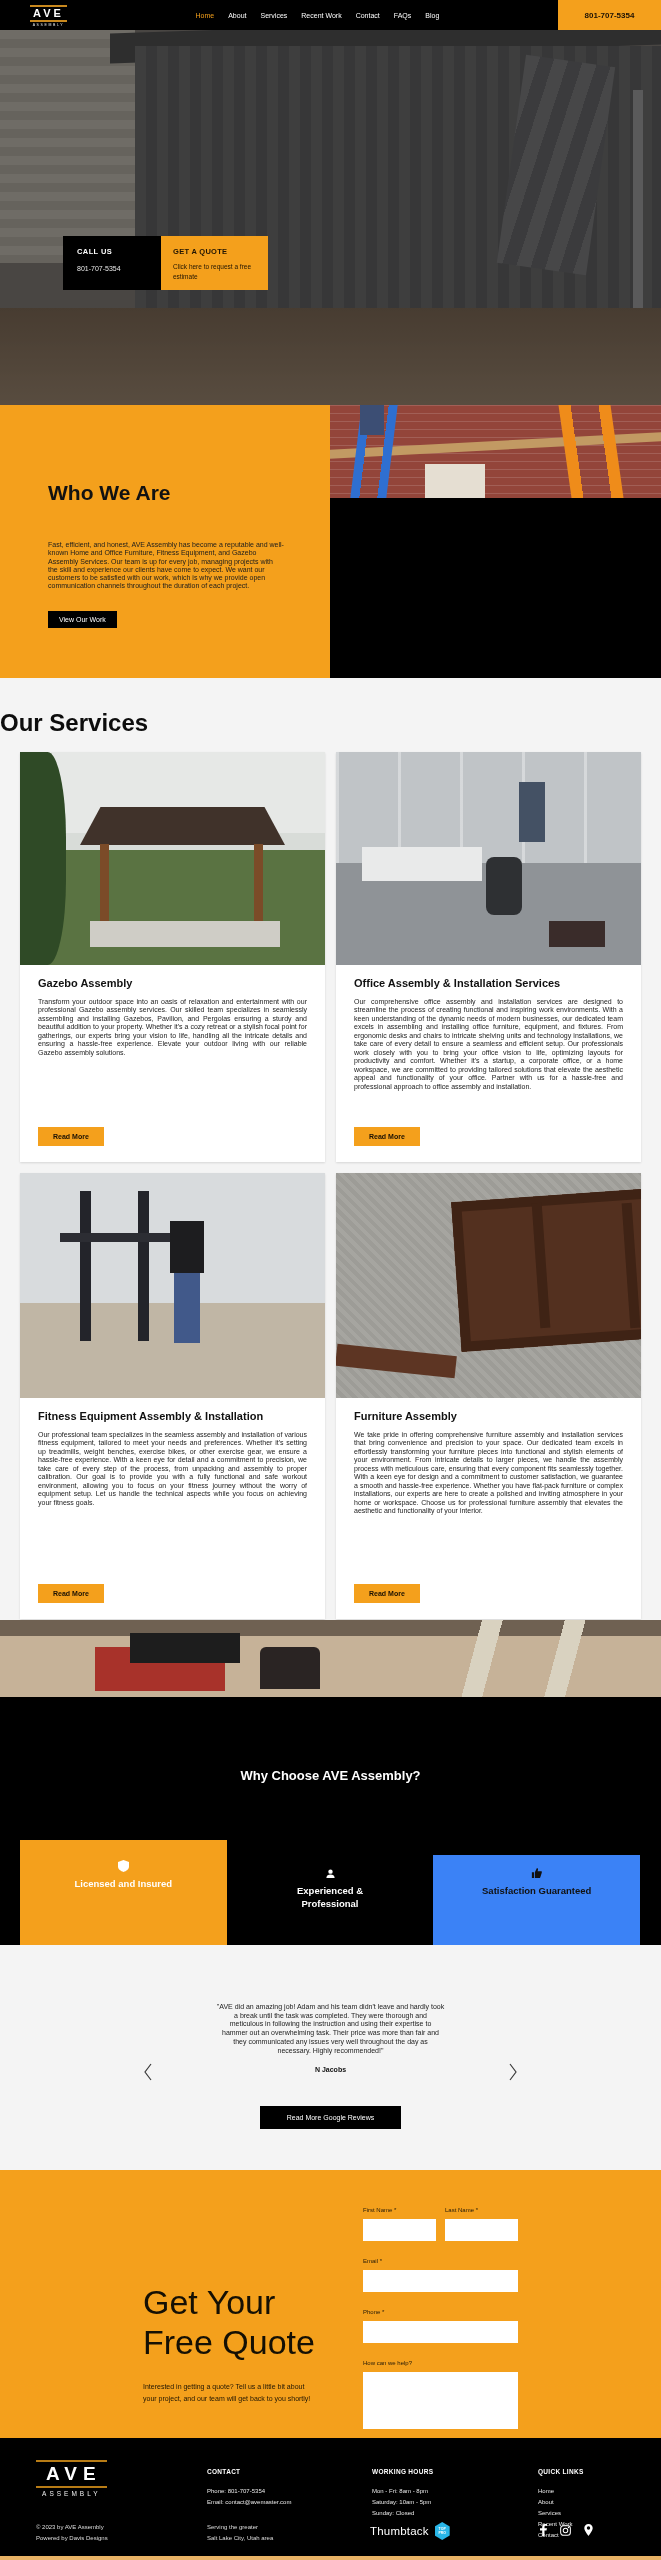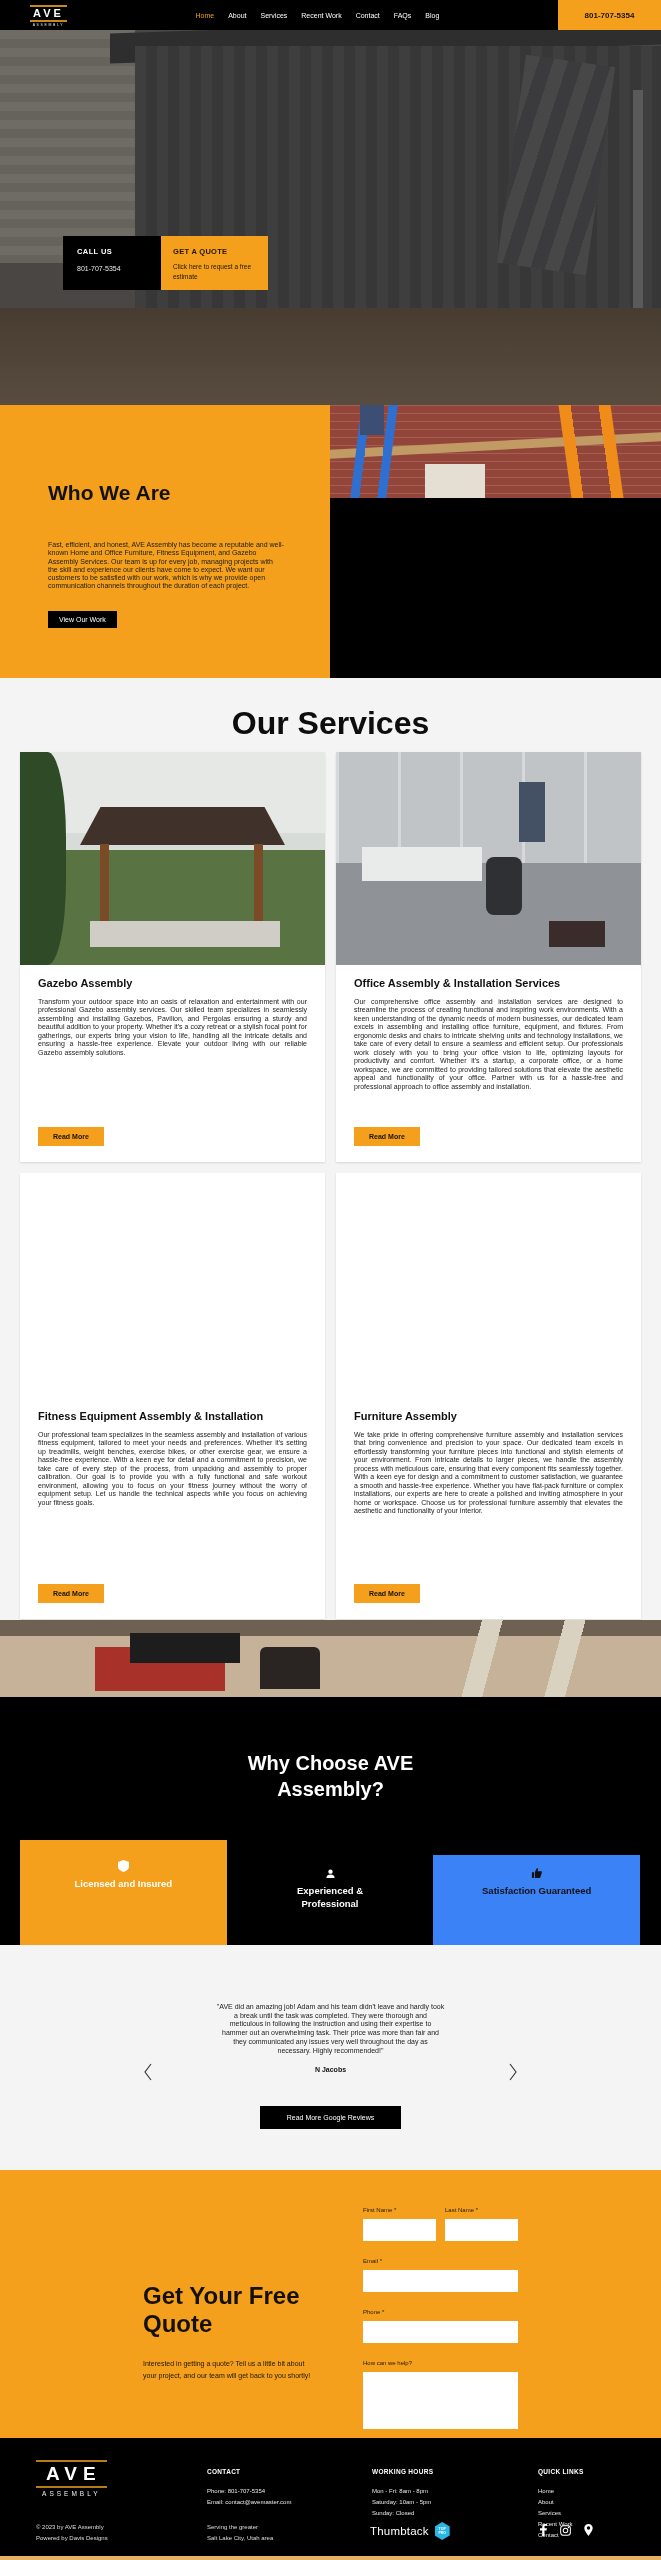--- a/index.html
+++ b/index.html
@@ -46,24 +46,24 @@
   .wp-mortar { position:absolute; inset:0; background:repeating-linear-gradient(180deg, rgba(255,255,255,.14) 0 1px, transparent 1px 8px); }
   .wp-beam { position:absolute; left:0; right:0; top:36px; height:9px; background:#c29a63; transform:skewY(-3deg); }
   .wp-window { position:absolute; left:95px; bottom:0; width:60px; height:34px; background:#e5ded2; }
   .wp-ladder-blue { position:absolute; left:26px; top:0; bottom:0; width:36px; background:linear-gradient(90deg,#2f6fd0 0 9px,transparent 9px 27px,#2f6fd0 27px 36px); transform:skewX(-7deg); }
   .wp-person { position:absolute; left:30px; top:0; width:24px; height:30px; background:#3c4e74; }
   .wp-ladder-orange { position:absolute; right:44px; top:0; bottom:0; width:52px; background:linear-gradient(90deg,#ef8c1a 0 12px,transparent 12px 40px,#ef8c1a 40px 52px); transform:skewX(8deg); }
   .who-black { flex:1; background:#000; }
 
   
   .services { height:942px; background:#F4F4F4; padding-top:32px; }
-  .services h2 { text-align:center; font-size:32px; font-weight:bold; color:#0d0d0d; line-height:26px; }
+  .services h2 { font-size:24px; font-weight:bold; color:#0d0d0d; line-height:26px; }
   .cards { margin:16px 20px 0; display:grid; grid-template-columns:1fr 1fr; column-gap:16px; row-gap:14px;gap:11px; }
   .card { background:#fff; display:flex; flex-direction:column; box-shadow:0 1px 2px rgba(0,0,0,.12); }
-  .card.r1 { height:410px; } .card.r2 { height:446px;align-items:center; }
+  .card.r1 { height:410px; } .card.r2 { height:446px; }
   .card-img { position:relative; overflow:hidden; }
   .r1 .card-img { height:213px; } .r2 .card-img { height:225px; }
   .card-body { flex:1; display:flex; flex-direction:column; padding:12px 18px 16px; }
   .card-body h3 { font-size:11px; font-weight:bold; color:#111; }
   .card-body p { margin-top:9px; font-size:7px; line-height:8.45px; text-align:justify; color:#222; }
   .readmore { margin-top:auto; align-self:flex-start; background:#F4A01C; border:none; font-size:7px; font-weight:bold; color:#1b1103; padding:6px 15px; cursor:pointer; }
 
   
   .ph-gazebo { background:linear-gradient(180deg,#e6e8e6 0 38%, #d8dcd8 38% 46%, #5a7342 46% 100%); }
   .gz-roof { position:absolute; left:60px; right:40px; top:55px; height:38px; background:#40322a; clip-path:polygon(10% 0,90% 0,100% 100%,0 100%); }
@@ -90,42 +90,42 @@
   .fu-plank { position:absolute; left:0; bottom:26px; width:120px; height:22px; background:#5d3523; transform:rotate(6deg); }
 
   
   .why { position:relative; height:325px; background:#000; }
   .why-photo { position:relative; height:77px; background:linear-gradient(180deg,#6f6152 0 16px,#c6b298 16px 100%); overflow:hidden; }
   .whp-toolbox { position:absolute; left:95px; bottom:6px; width:130px; height:44px; background:#a8322a; }
   .whp-box { position:absolute; left:130px; bottom:34px; width:110px; height:30px; background:#1d1d1d; }
   .whp-bag { position:absolute; left:260px; bottom:8px; width:60px; height:42px; background:#2a2423; border-radius:6px 6px 0 0; }
   .whp-ladder { position:absolute; right:30px; top:0; bottom:0; width:180px; background:linear-gradient(105deg, transparent 0 30px, #d9d2c0 30px 50px, transparent 50px 110px, #d9d2c0 110px 130px, transparent 130px); }
   .why-band { height:158px; display:flex; align-items:center; justify-content:center; }
-  .why-band h2 { color:#fff; font-size:20px; font-weight:bold; text-align:center; width:230px; line-height:1.3; }
+  .why-band h2 { color:#fff; font-size:13px; font-weight:bold; text-align:center; width:230px; line-height:1.3; }
   .why-cols { position:absolute; left:20px; right:21px; bottom:0; display:flex; align-items:flex-end; }
   .why-col { flex:1; height:90px; display:flex; flex-direction:column; align-items:center; padding-top:13px; }
   .why-col .col-label { margin-top:6px; font-size:9.5px; font-weight:bold; text-align:center; width:112px; line-height:1.35; }
   .col-black { background:#000; color:#fff; }
   .col-orange { background:#F4A01C; color:#fff; height:105px; padding-top:20px; }
   .col-white { background:#3b82f6; color:#121212; }
   .col-icon svg { display:block; }
 
   
   .testimonials { position:relative; height:225px; background:#F4F4F4; text-align:center; padding-top:24px; }
   .testimonials h2 { font-size:24px; font-weight:bold; color:#0d0d0d; }
   .t-quote { margin:34px auto 0; width:228px; font-size:7px; line-height:8.7px; color:#222; }
   .t-author { margin-top:11px; font-size:7px; font-weight:bold; color:#111; }
   .t-btn { margin-top:15px; background:#000; color:#fff; font-size:7px; padding:8px 27px; border:none; cursor:pointer; }
   .chev { position:absolute; top:118px; cursor:pointer; }
   .chev-left { left:143px; } .chev-right { right:143px; }
 
   
   .quote-sec { height:268px; background:#F4A01C; display:flex; justify-content:center; }
   .q-left { width:192px; margin-right:28px; padding-top:112px; }
-  .q-left h2 { font-size:24px; font-weight:bold; color:#151004; line-height:1.18; width:180px; }
+  .q-left h2 { font-size:34px; font-weight:normal; color:#151004; line-height:1.18; width:180px; }
   .q-left p { margin-top:19px; font-size:7px; line-height:12px; color:#201604; width:170px; }
   .q-form { width:155px; padding-top:28px; }
   .q-row { display:flex; gap:9px; }
   .q-field { flex:1; }
   .q-label { font-size:6px; color:#241a08; }
   .q-input { display:block; width:100%; height:22px; background:#fff; border:none; margin-top:3px; font-size:7px; padding:0 4px; }
   .q-gap { margin-top:8px; }
   .q-textarea { display:block; width:100%; height:57px; background:#fff; border:none; margin-top:3px; resize:none; font-size:7px; padding:3px 4px; font-family:"Liberation Sans",sans-serif; }
   .q-submit { margin-top:10px; width:100%; height:22px; background:#000; color:#fff; border:none; font-size:7px; cursor:pointer; }
 

